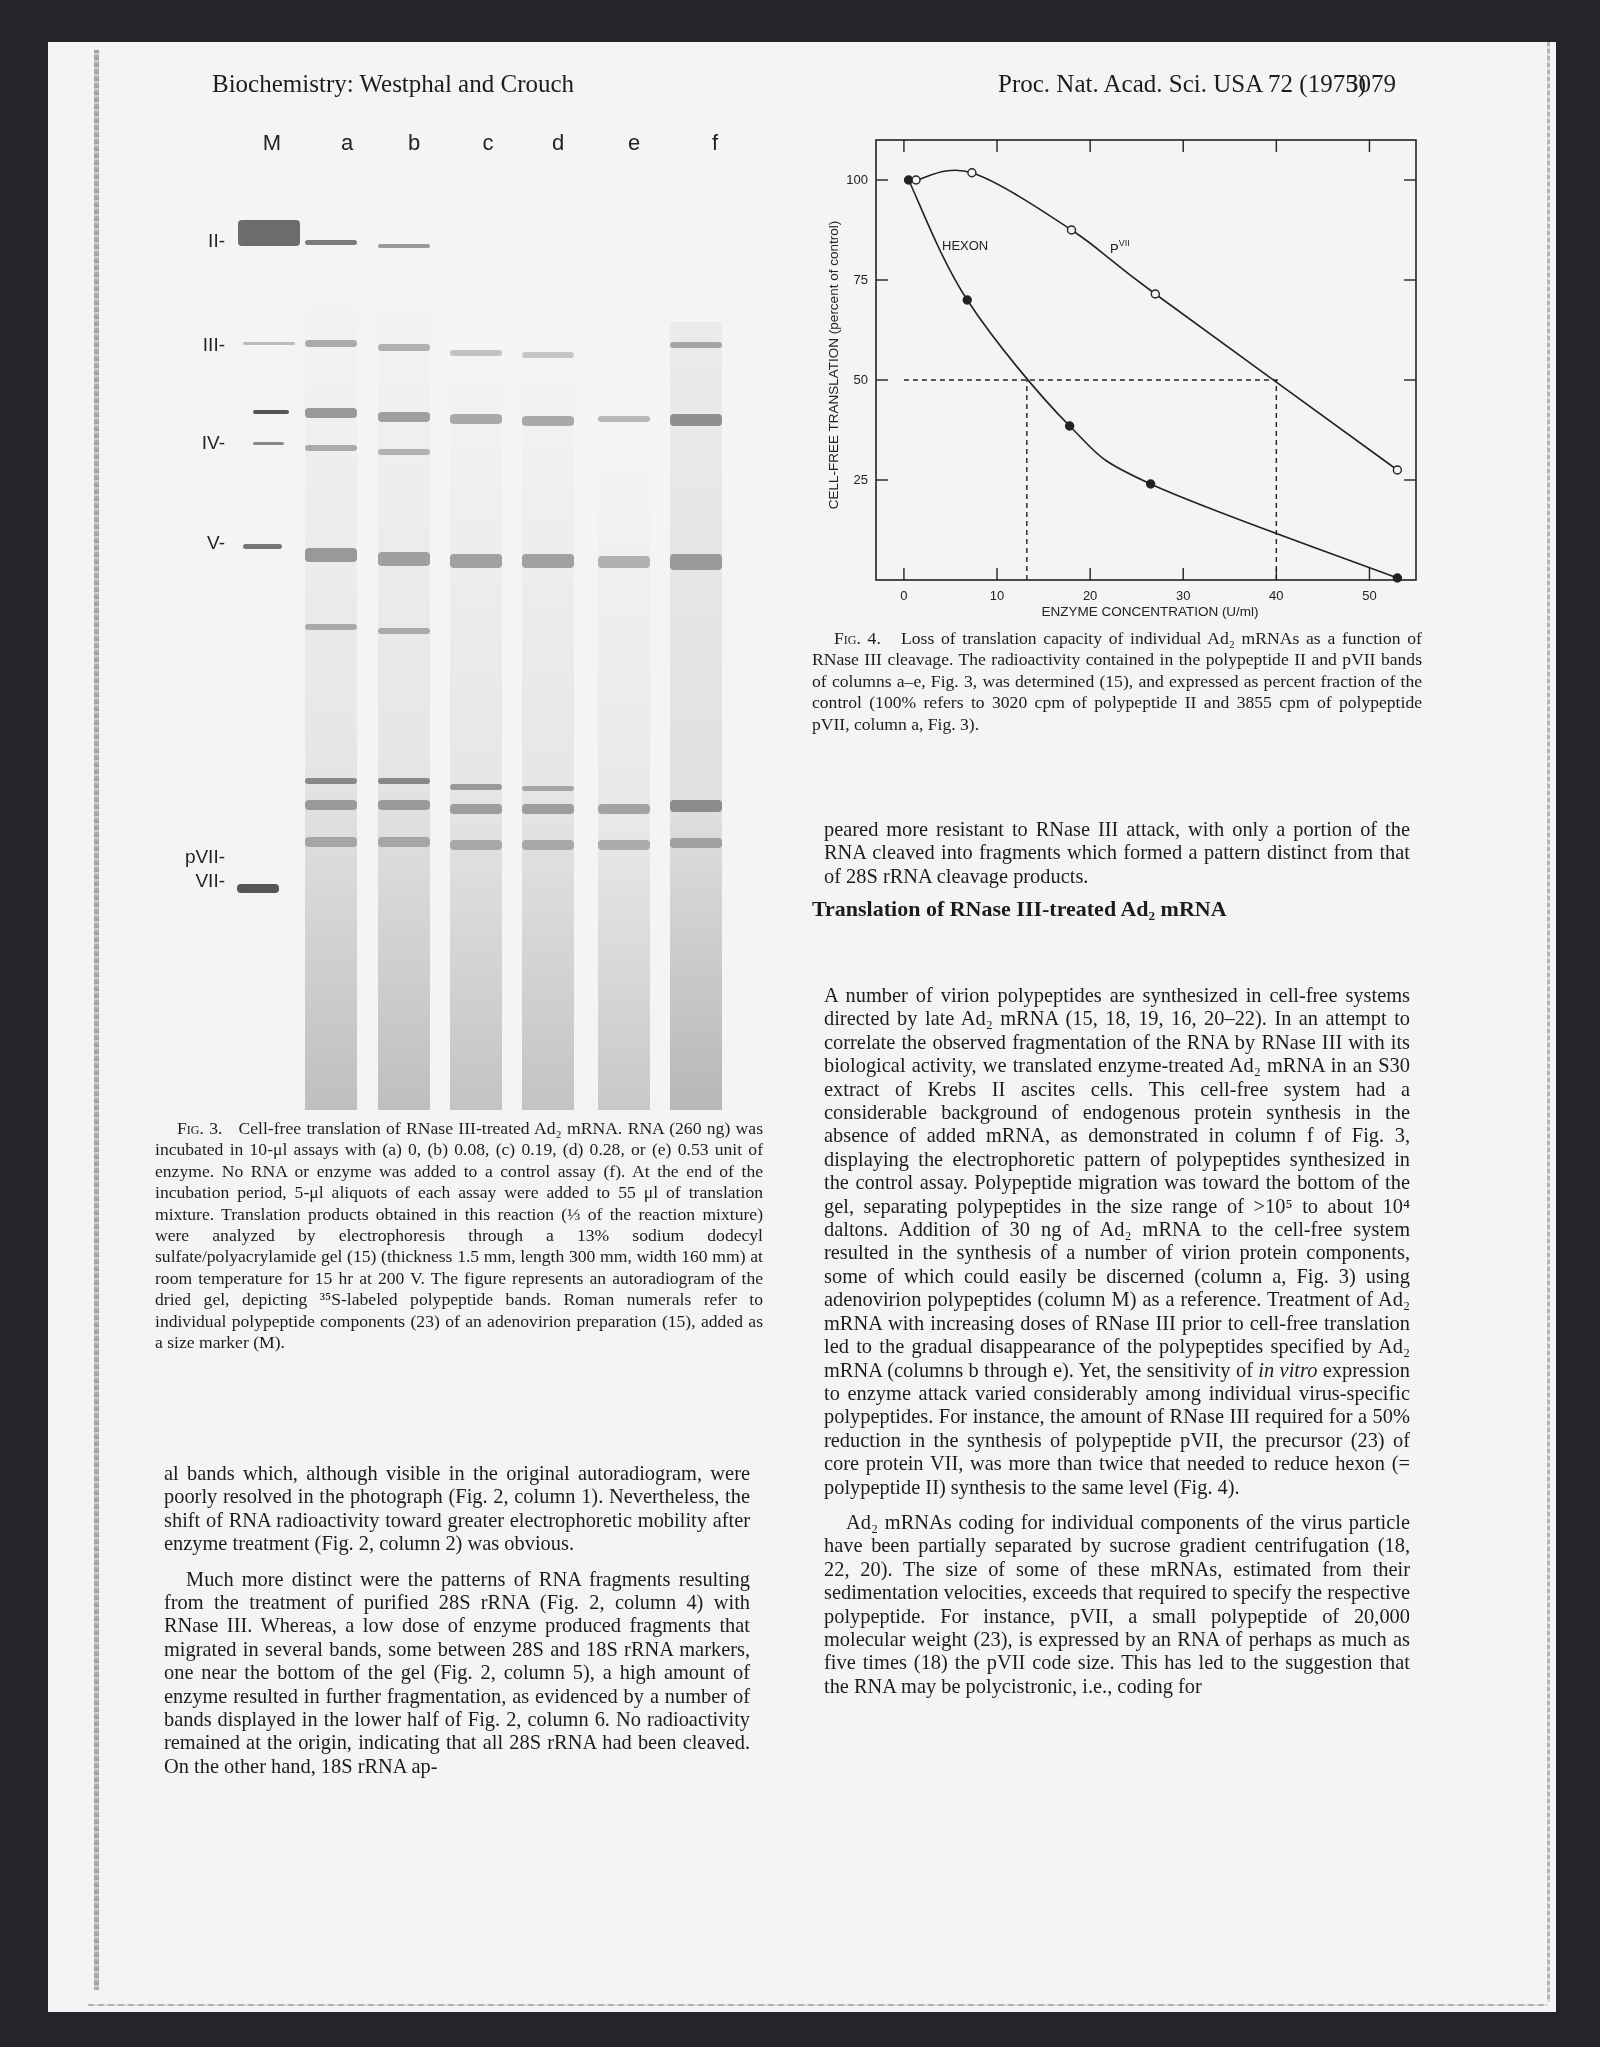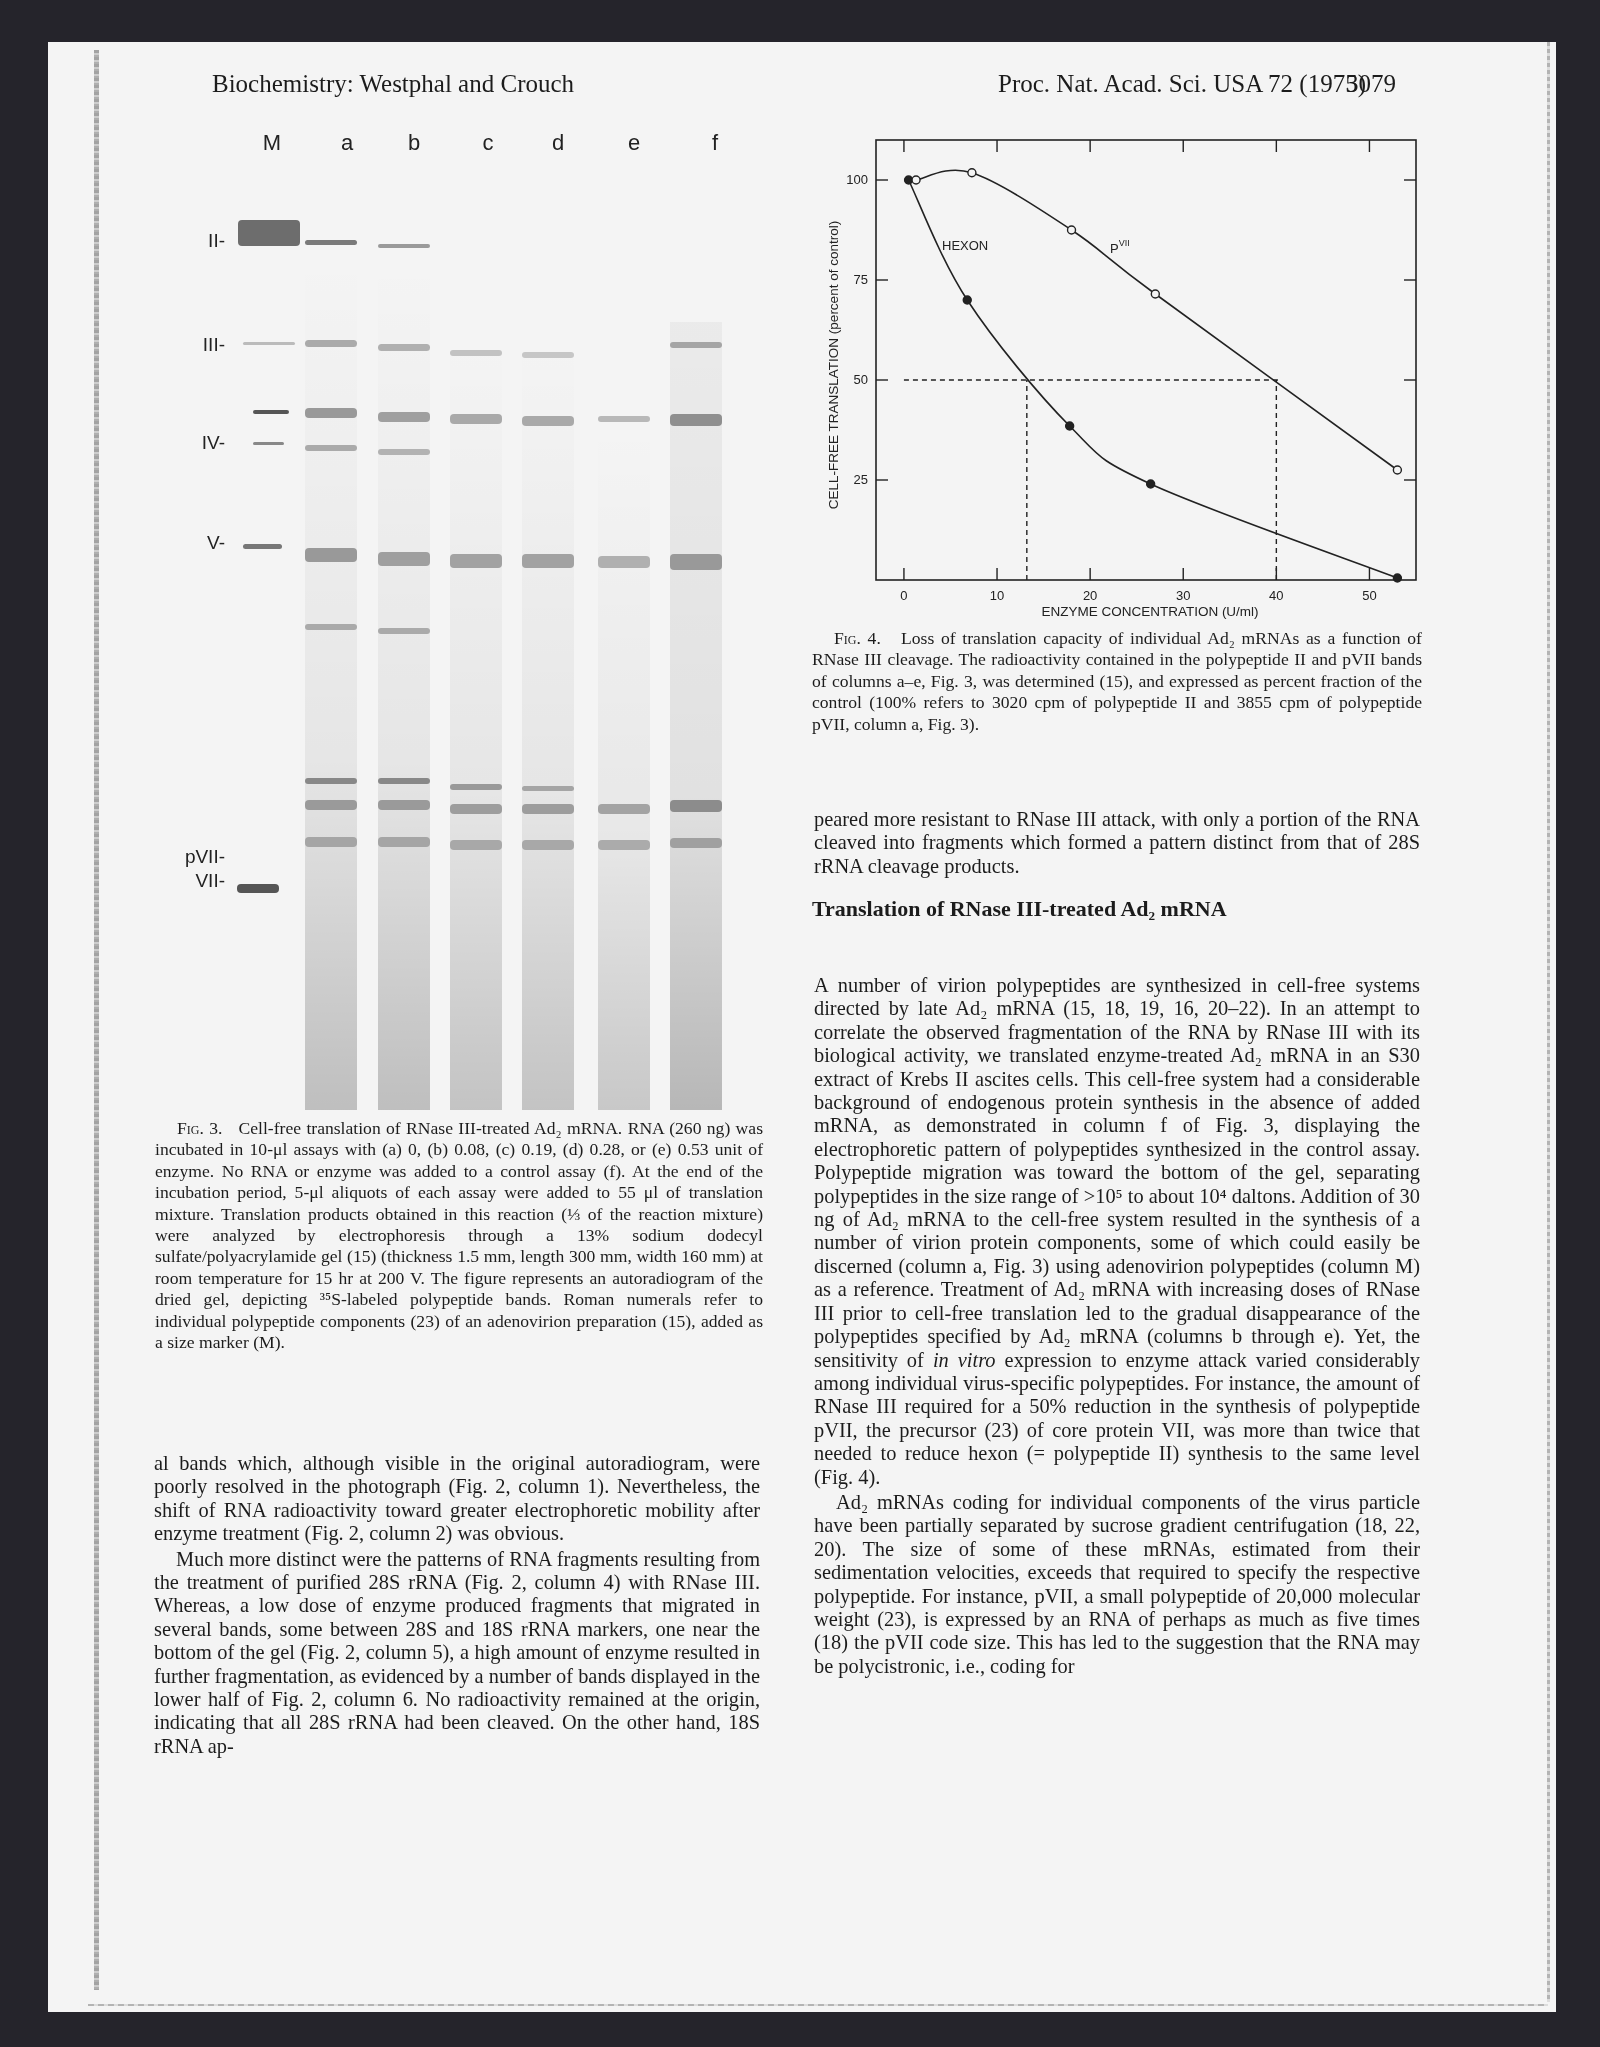--- a/index.html
+++ b/index.html
@@ -19,21 +19,21 @@
   .marker-label { position:absolute; font-family:"Liberation Sans", sans-serif; font-size:19px; color:#222; text-align:right; width:80px; }
   .lane { position:absolute; width:52px; }
   .band { position:absolute; left:0; width:100%; border-radius:4px; }
 
   
   .chart { position:absolute; left:820px; top:130px; width:600px; height:500px; }
 
   .caption { position:absolute; font-size:17.6px; line-height:21.4px; text-align:justify; text-align-last:left; }
   .caption .fig { font-variant:small-caps;font-family:Liberation Serif, serif; }
   .body-text { position:absolute; font-size:20.4px; line-height:23.4px; text-align:justify; }
-  .body-text p { margin:2px; }
+  .body-text p { margin:12px; }
   .body-text p.indent { text-indent:22px; }
   .section-heading { position:absolute; left:812px; top:896px; font-size:22px; font-weight:bold; }
 </style>
 </head>
 <body>
 
 <div class="page">
   <div class="binding"></div>
   <div class="edge-right"></div>
   <div class="edge-bottom"></div>

